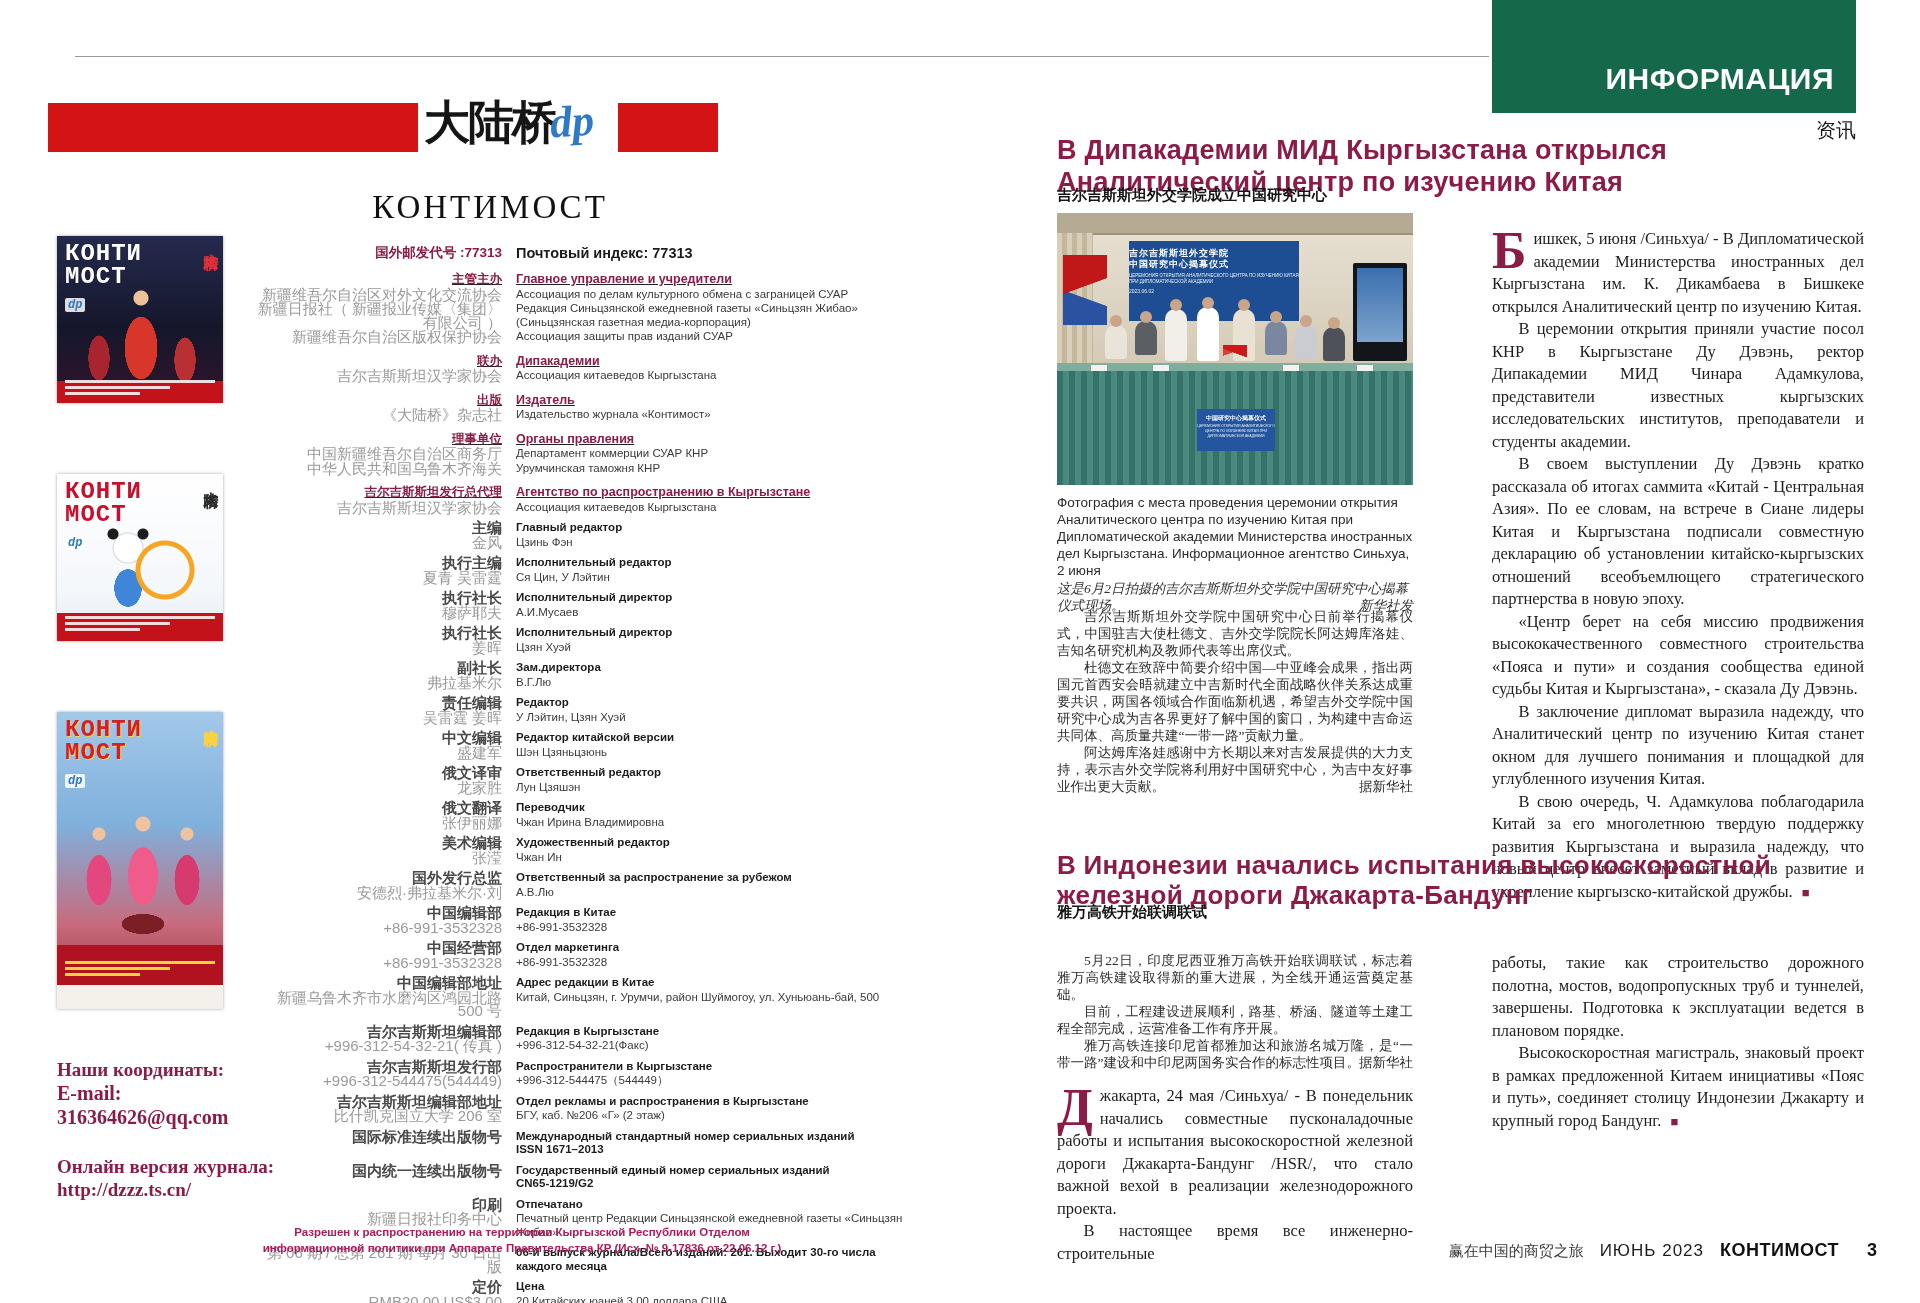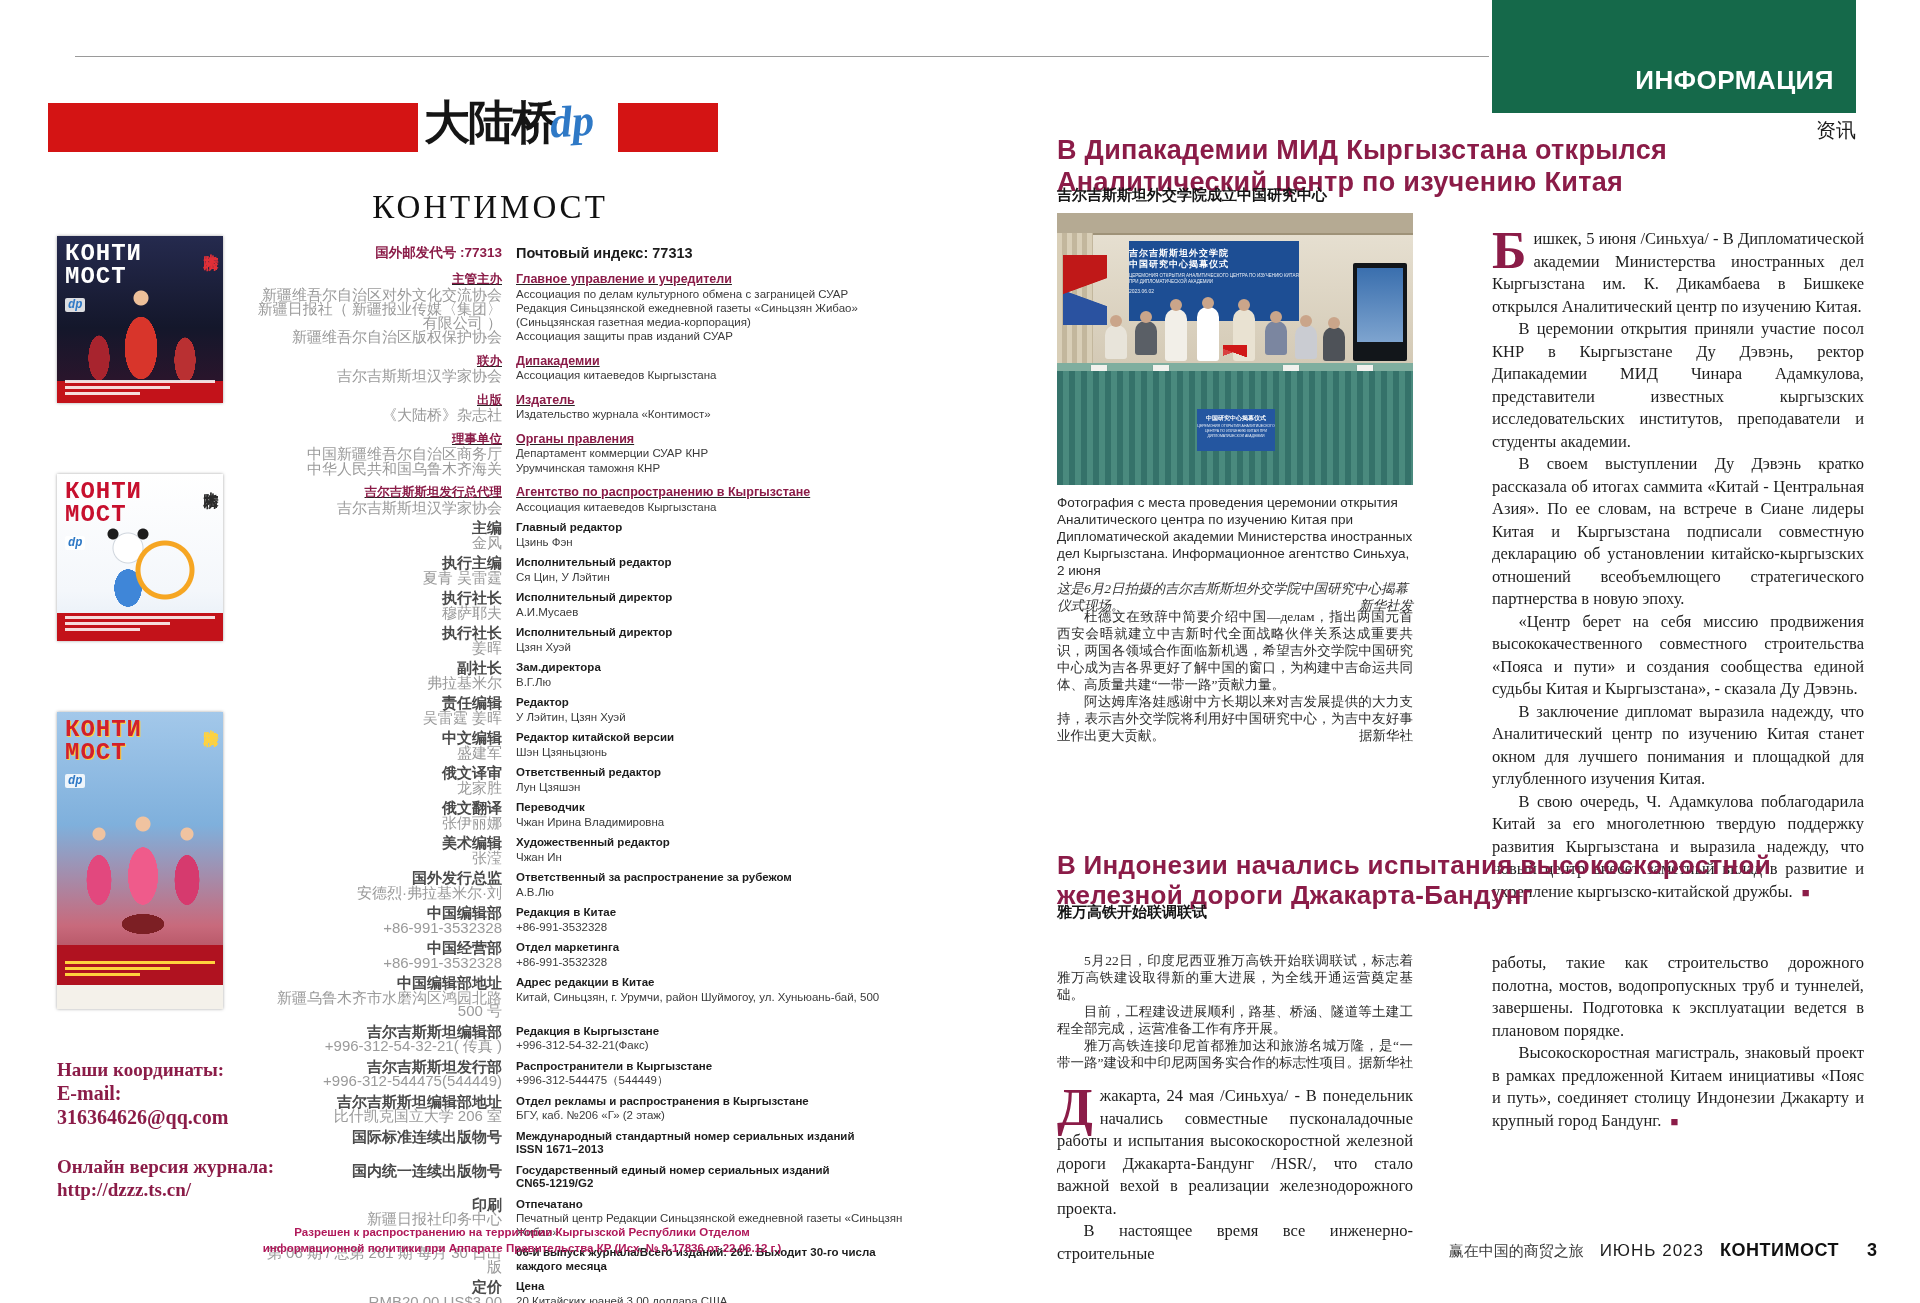--- a/index.html
+++ b/index.html
@@ -94,21 +94,21 @@
   .cv-lines i:nth-child(3){width:50%;}
 
   
   #contact{left:57px;top:1058px;width:240px;font-family:"Liberation Serif",serif;color:#8b1c48;font-weight:bold;}
   #contact .c1{font-size:19px;line-height:23px;}
   #contact .c2{font-size:20px;line-height:24px;}
   #contact .gap{height:26px;}
 
   
   #info-tab{left:1492px;top:0;width:364px;height:113px;background:#15694a;}
-  #info-tab .lbl{position:absolute;right:22px;bottom:17px;color:#fff;font-weight:bold;font-size:26px;letter-spacing:.5px;}
+  #info-tab .lbl{position:absolute;right:22px;bottom:17px;color:#fff;font-weight:bold;font-size:30px;letter-spacing:.5px;}
   #info-cn{top:117px;right:64px;font-size:20px;color:#1c1c1c;}
 
   
   .a-title{font-weight:bold;color:#8b1c48;font-size:27px;line-height:32px;letter-spacing:.3px;}
   .a-sub{font-weight:bold;color:#141414;font-size:15px;}
   #a1-title{left:1057px;top:134px;width:800px;}
   #a1-sub{left:1057px;top:186px;width:700px;}
   #a2-title{left:1057px;top:850px;width:810px;font-size:26px;line-height:30px;}
   #a2-sub{left:1057px;top:903px;width:700px;}
 
@@ -570,21 +570,22 @@
     <div>Фотография с места проведения церемонии открытия Аналитического центра по изучению Китая при Дипломатической академии Министерства иностранных дел Кыргызстана. Информационное агентство Синьхуа, 2 июня</div>
     <div class="cap-cn">
       <span>这是6月2日拍摄的吉尔吉斯斯坦外交学院中国研究中心揭幕仪式现场。</span>
       <span class="cap-credit">新华社发</span>
     </div>
   </div>
 
   <div class="abs cn-body" id="a1-cnbody">
     <div>
 
-        <p>杜德文在致辞中简要介绍中国—делам，指出两国元首西安会晤就建立中吉新时代全面战略伙伴关系达成重要共识，两国各领域合作面临新机遇，希望吉外交学院中国研究中心成为吉各界更好了解中国的窗口，为构建中吉命运共同体、高质量共建“一带一路”贡献力量。</p>
+    <p>吉尔吉斯斯坦外交学院中国研究中心日前举行揭幕仪式，中国驻吉大使杜德文、吉外交学院院长阿达姆库洛娃、吉知名研究机构及教师代表等出席仪式。</p>
+        <p>杜德文在致辞中简要介绍中国—中亚峰会成果，指出两国元首西安会晤就建立中吉新时代全面战略伙伴关系达成重要共识，两国各领域合作面临新机遇，希望吉外交学院中国研究中心成为吉各界更好了解中国的窗口，为构建中吉命运共同体、高质量共建“一带一路”贡献力量。</p>
       </div>
     <p class="cn-last">
       <span>阿达姆库洛娃感谢中方长期以来对吉发展提供的大力支持，表示吉外交学院将利用好中国研究中心，为吉中友好事业作出更大贡献。</span>
       <span class="cn-credit">据新华社</span>
     </p>
   </div>
 
   <div class="abs ru-col" id="a1-col2">
     <p class="first">
       <span class="dropcap">Б</span>

